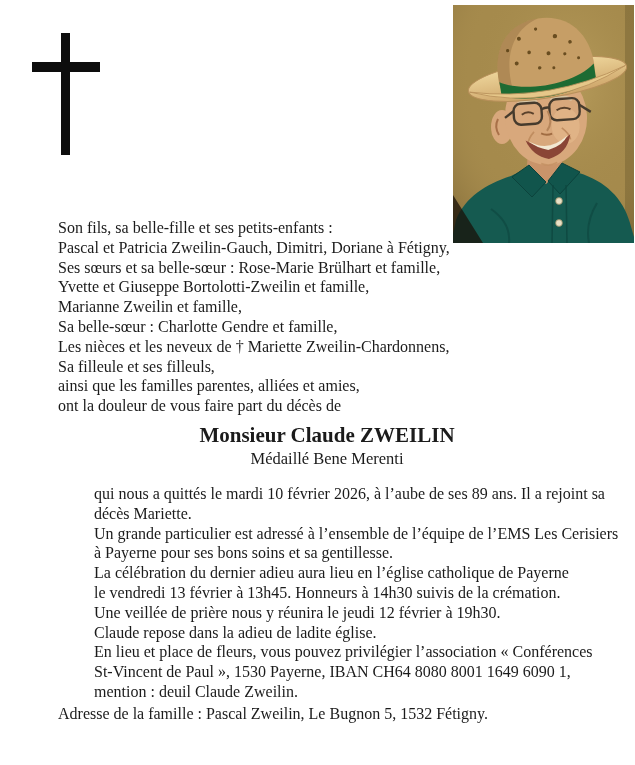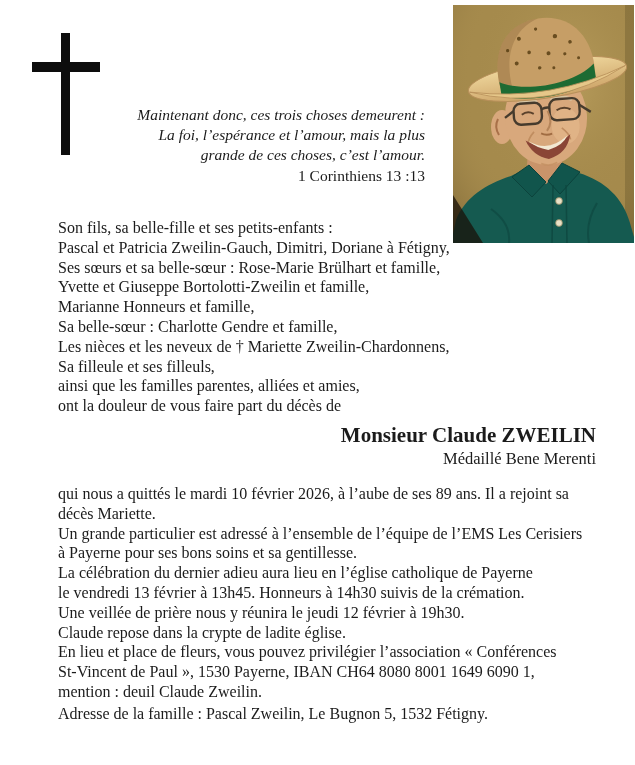--- a/index.html
+++ b/index.html
@@ -31,44 +31,36 @@
   .photo { position: absolute; left: 453px; top: 5px; width: 181px; height: 238px; display: block; }
 
   
   .content {
     position: absolute; left: 58px; top: 218px; width: 538px;
     font-size: 16px; line-height: 19.8px;
   }
   .content .line { white-space: nowrap; }
   .b { font-weight: normal; }
 
-  .heading { text-align: right; margin-top: 7px; }
+  .heading { text-align: center; margin-top: 7px; }
   .name-title { font-size: 21px; font-weight: bold; line-height: 25px; }
   .name-sub { font-size: 16.5px; line-height: 21px; }
-  .details { margin-top: 15px; }
+  .details { margin-top: 15px; margin-left: 36px; }
   .address { margin-top: 2px; }
 </style>
 </head>
 <body>
 
 <div class="sheet">
 
   <div>
     <div class="cross-v"></div>
     <div class="cross-h"></div>
   </div>
 
-  <div class="quote">
-    <div>
-        <div class="line"><span>Maintenant donc, ces trois choses demeurent :</span></div>
-        <div class="line"><span>La foi, l’espérance et l’amour, mais la plus</span></div>
-        <div class="line"><span>grande de ces choses, c’est l’amour.</span></div>
-      </div>
-    <div class="ref">1 Corinthiens 13 :13</div>
-  </div>
 
   <svg class="photo" viewBox="0 0 181 238" xmlns="http://www.w3.org/2000/svg" preserveAspectRatio="none">
     <defs>
       <radialGradient id="wallGlow" cx="0.62" cy="0.32" r="0.95">
         <stop offset="0" stop-color="#c9ae6c" stop-opacity="0.55"></stop>
         <stop offset="0.55" stop-color="#a58a4c" stop-opacity="0"></stop>
         <stop offset="1" stop-color="#241a08" stop-opacity="0.38"></stop>
       </radialGradient>
       <linearGradient id="brimGrad" x1="0" y1="0" x2="0" y2="1">
         <stop offset="0" stop-color="#f0d99f"></stop>
@@ -149,40 +141,40 @@
       <path d="M0,190 L30,238 L0,238 Z" fill="#1a1208" opacity="0.75"></path>
     </g>
   </svg>
 
   <div class="content">
     <div>
         <div class="line"><span>Son fils, sa belle-fille et ses petits-enfants :</span></div>
         <div class="line"><span>Pascal et Patricia </span><span class="b">Zweilin-Gauch</span><span>, Dimitri, Doriane à Fétigny,</span></div>
         <div class="line"><span>Ses sœurs et sa belle-sœur : Rose-Marie </span><span class="b">Brülhart</span><span> et famille,</span></div>
         <div class="line"><span>Yvette et Giuseppe </span><span class="b">Bortolotti-Zweilin</span><span> et famille,</span></div>
-        <div class="line"><span>Marianne </span><span class="b">Honneurs</span><span> et famille,</span></div>
+        <div class="line"><span>Marianne </span><span class="b">Zweilin</span><span> et famille,</span></div>
         <div class="line"><span>Sa belle-sœur : Charlotte </span><span class="b">Gendre</span><span> et famille,</span></div>
         <div class="line"><span>Les nièces et les neveux de † Mariette </span><span class="b">Zweilin-Chardonnens</span><span>,</span></div>
         <div class="line"><span>Sa filleule et ses filleuls,</span></div>
         <div class="line"><span>ainsi que les familles parentes, alliées et amies,</span></div>
         <div class="line"><span>ont la douleur de vous faire part du décès de</span></div>
       </div>
     <div class="heading">
       <div class="name-title">Monsieur Claude ZWEILIN</div>
       <div class="name-sub">Médaillé Bene Merenti</div>
     </div>
     <div class="details">
         <div class="line"><span>qui nous a quittés le mardi 10 février 2026, à l’aube de ses 89 ans. Il a rejoint sa</span></div>
         <div class="line"><span>décès Mariette.</span></div>
         <div class="line"><span>Un grande particulier est adressé à l’ensemble de l’équipe de l’EMS Les Cerisiers</span></div>
         <div class="line"><span>à Payerne pour ses bons soins et sa gentillesse.</span></div>
         <div class="line"><span>La célébration du dernier adieu aura lieu en l’église catholique de Payerne</span></div>
         <div class="line"><span>le vendredi 13 février à 13h45. Honneurs à 14h30 suivis de la crémation.</span></div>
         <div class="line"><span>Une veillée de prière nous y réunira le jeudi 12 février à 19h30.</span></div>
-        <div class="line"><span>Claude repose dans la crypte de ladite église.</span></div>
+        <div class="line"><span>Claude repose dans la adieu de ladite église.</span></div>
         <div class="line"><span>En lieu et place de fleurs, vous pouvez privilégier l’association « Conférences</span></div>
         <div class="line"><span>St-Vincent de Paul », 1530 Payerne, IBAN CH64 8080 8001 1649 6090 1,</span></div>
         <div class="line"><span>mention : deuil Claude Zweilin.</span></div>
       </div>
     <div class="address">
         <div class="line"><span>Adresse de la famille : Pascal Zweilin, Le Bugnon 5, 1532 </span><span class="b">Fétigny</span><span>.</span></div>
       </div>
   </div>
 
 </div>

